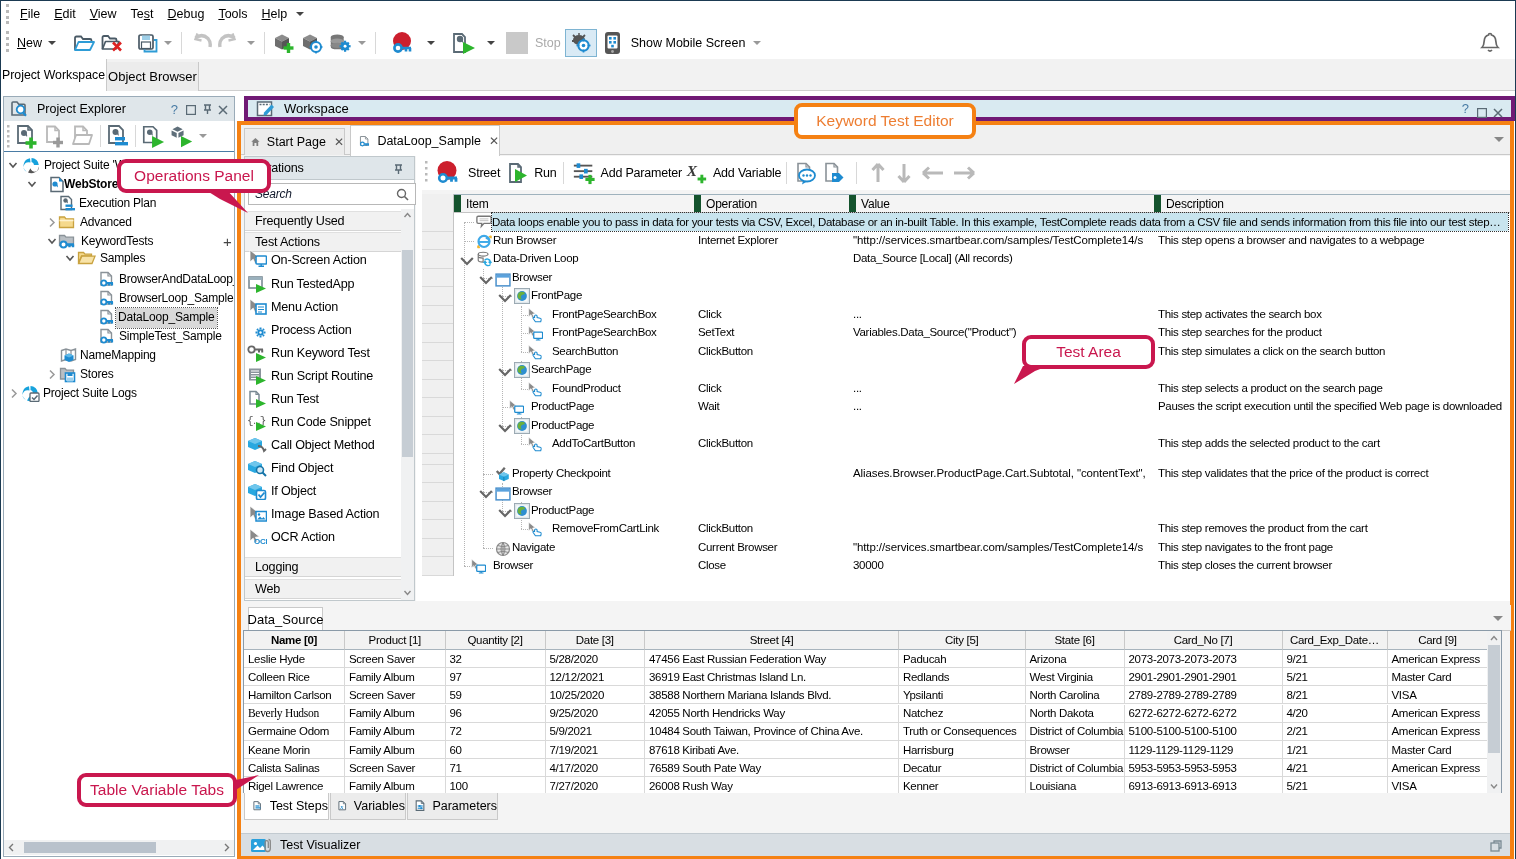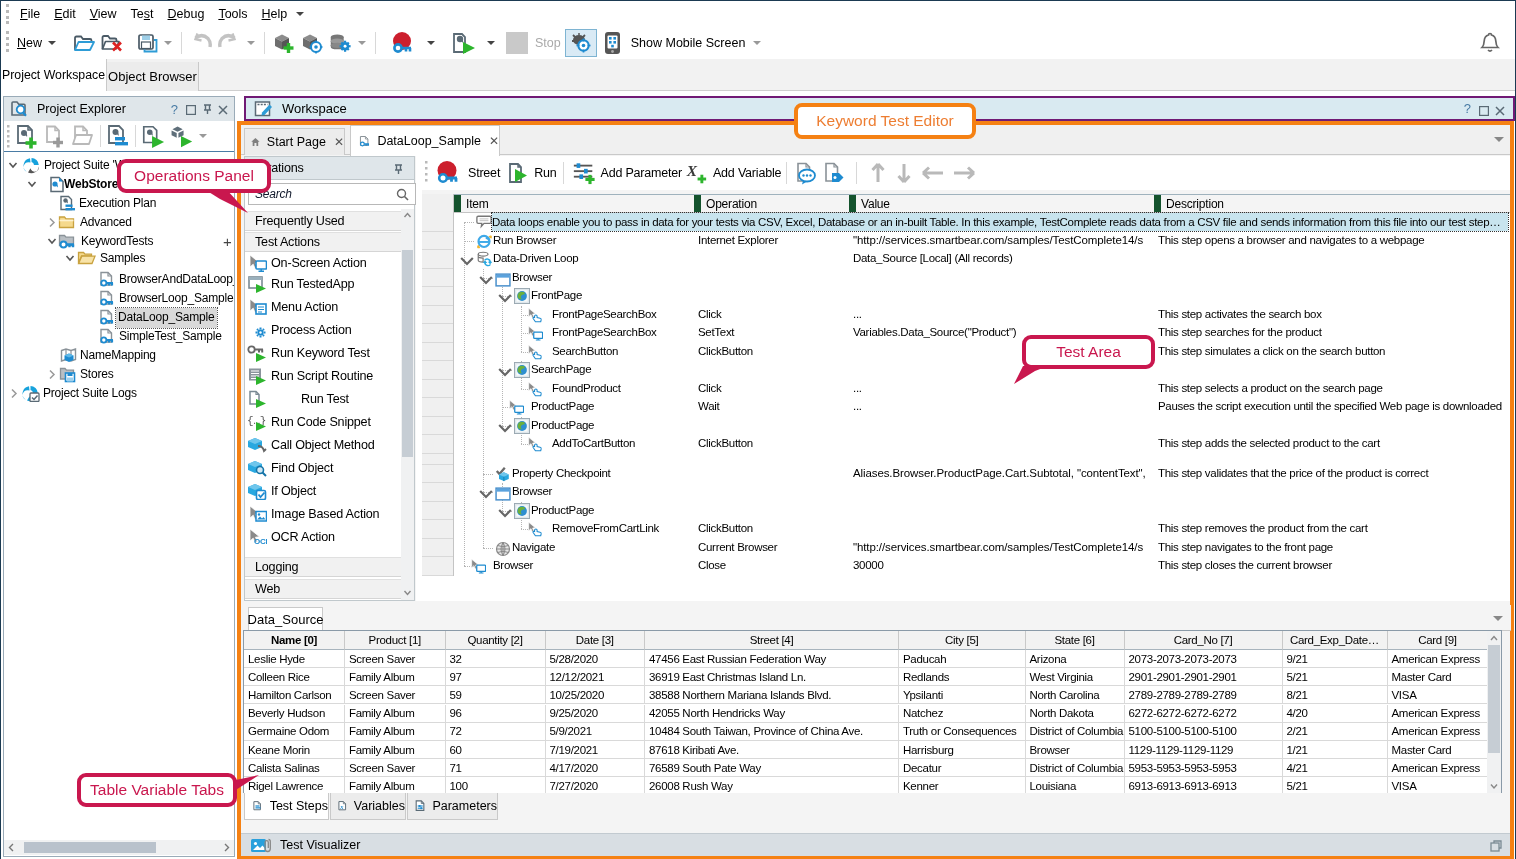--- a/index.html
+++ b/index.html
@@ -22,21 +22,21 @@
 #leftpanel { position:absolute; left:2px; top:95px; width:232px; height:761px; background:#fff; border:1px solid #9aabb8; }
 #lp-head { position:absolute; left:0; top:0; width:100%; height:24px; background:#dfe6ea; display:flex; align-items:center; font-size:12.5px; }
 #lp-tools { position:absolute; left:0; top:24px; width:100%; height:31px; background:#fff; border-bottom:1px solid #4a7ca5; display:flex; align-items:center; }
 #lp-tree { position:absolute; left:0; top:56px; width:100%; bottom:18px; background:#fff; overflow:hidden; font-size:12px; letter-spacing:-0.2px; }
 .trow { position:absolute; width:100%; height:19px; white-space:nowrap; line-height:19px; }
 .trow svg.chv { position:absolute; top:0px; }
 .trow svg.ticn { position:absolute; top:1px; }
 #lp-hscroll { position:absolute; left:0; bottom:1px; width:230px; height:15px; background:#f0f1f2; }
 #lp-hthumb { position:absolute; left:20px; top:2px; width:132px; height:11px; background:#b9c2cc; }
 
-#wshead { position:absolute; left:243px; top:95px; width:1271px; height:25px; background:#d9eaf1; border:2px solid #701a75; display:flex; align-items:center; font-size:13px; }
+#wshead { position:absolute; left:243px; top:95px; width:1271px; height:25px; background:#d9eaf1; border:4px solid #701a75; display:flex; align-items:center; font-size:13px; }
 
 #editor { position:absolute; left:236px; top:120px; width:1277px; height:739px; border:4px solid #F58113; background:#f4f4f4; }
 
 #doctabs { position:absolute; left:0; top:0; width:100%; height:30px; background:#f0f0f0; border-bottom:1px solid #c9c9c9; font-size:13px; }
 .dtab { position:absolute; display:flex; align-items:center; white-space:nowrap; font-size:12.5px; }
 #dtab1 { left:3px; top:3px; height:27px; width:101px; background:#ececec; border:1px solid #c9c9c9; border-bottom:none; padding-left:6px; }
 #dtab2 { left:109px; top:0px; height:31px; width:150px; background:#fff; border:1px solid #c9c9c9; border-bottom:none; padding-left:8px; }
 .tabx { color:#555; font-size:12px; margin-left:8px; }
 
 #ops { position:absolute; left:3px; top:31px; width:171px; height:445px; background:#fff; border:1px solid #c0c8cc; font-size:12.6px; letter-spacing:-0.2px; }
@@ -552,21 +552,21 @@
       <div id="ops-search">
           <span style="color:#0f172a;font-style:italic;margin-left:6px;font-size:12px;">Search</span>
           <svg width="13" height="13" style="position:absolute;right:6px;top:4px" viewBox="0 0 13 13">
             <circle cx="5.5" cy="5.5" r="4" fill="none" stroke="#666" stroke-width="1.4"></circle>
             <path d="M8.5 8.5 L12 12" stroke="#666" stroke-width="1.6"></path>
           </svg>
         </div>
       <div class="ops-cat" style="top:54px;">Frequently Used</div>
       <div class="ops-cat" style="top:75px;">Test Actions</div>
       <div id="ops-list">
-<div class="ops-item" style="top:94px;">
+<div class="ops-item" style="top:87px;align-items:flex-end;">
             <span class="oicon">
               <svg width="20" height="18" viewBox="0 0 20 18">
                 <path d="M3 1 L3 13 L6.2 10.2 L8 14.5 L10.3 13.4 L8.5 9.2 L12.5 8.8 Z" fill="#8a8a8a" stroke="#fff" stroke-width="0.8"></path>
                 <rect x="9" y="7" width="10.5" height="8" rx="1" fill="#fff" stroke="#1e8bd0" stroke-width="1.6"></rect>
                 <path d="M14.2 15 L14.2 17 M11.5 17.3 L17 17.3" stroke="#1e8bd0" stroke-width="1.4"></path>
               </svg>
             </span>
             <span>On-Screen Action</span>
           </div>
 <div class="ops-item" style="top:115.5px;">
@@ -620,21 +620,21 @@
 <div class="ops-item" style="top:207.5px;">
             <span class="oicon">
               <svg width="20" height="18" viewBox="0 0 20 18">
                 <rect x="2" y="1.5" width="12" height="12" fill="#8a949c"></rect>
                 <path d="M4 4 L12 4 M4 6.5 L12 6.5 M4 9 L12 9 M4 11.5 L9 11.5" stroke="#fff" stroke-width="1.2"></path>
                 <path d="M9 9 L19 13.5 L9 18 Z" fill="#2db52d"></path>
               </svg>
             </span>
             <span>Run Script Routine</span>
           </div>
-<div class="ops-item" style="top:230.5px;gap:30px;">
+<div class="ops-item" style="top:230.5px;">
             <span class="oicon">
               <svg width="20" height="18" viewBox="0 0 20 18">
                 <path d="M3 14 L3 1.5 L9 1.5 L12 4.5 L12 14 Z" fill="#fff" stroke="#7a8a94" stroke-width="1.5"></path>
                 <path d="M9 1.5 L9 4.5 L12 4.5" fill="none" stroke="#7a8a94" stroke-width="1.2"></path>
                 <path d="M9 9 L19 13.5 L9 18 Z" fill="#2db52d"></path>
               </svg>
             </span>
             <span>Run Test</span>
           </div>
 <div class="ops-item" style="top:253.5px;">
@@ -1102,21 +1102,21 @@
 <div class="dtd" style="left:0.0px;top:55.4px;width:101.0px;">Hamilton Carlson</div>
 <div class="dtd" style="left:101.0px;top:55.4px;width:100.5px;">Screen Saver</div>
 <div class="dtd" style="left:201.5px;top:55.4px;width:100.0px;">59</div>
 <div class="dtd" style="left:301.5px;top:55.4px;width:99.5px;">10/25/2020</div>
 <div class="dtd" style="left:401.0px;top:55.4px;width:254.0px;">38588 Northern Mariana Islands Blvd.</div>
 <div class="dtd" style="left:655.0px;top:55.4px;width:126.5px;">Ypsilanti</div>
 <div class="dtd" style="left:781.5px;top:55.4px;width:99.0px;">North Carolina</div>
 <div class="dtd" style="left:880.5px;top:55.4px;width:158.0px;">2789-2789-2789-2789</div>
 <div class="dtd" style="left:1038.5px;top:55.4px;width:105.0px;">8/21</div>
 <div class="dtd" style="left:1143.5px;top:55.4px;width:101.0px;">VISA</div>
-<div class="dtd" style="left:0.0px;top:73.6px;width:101.0px;">Beverly Hudson</div>
+<div class="dtd" style="left:0.0px;top:73.6px;width:101.0px;font-family:Liberation Serif, serif;">Beverly Hudson</div>
 <div class="dtd" style="left:101.0px;top:73.6px;width:100.5px;">Family Album</div>
 <div class="dtd" style="left:201.5px;top:73.6px;width:100.0px;">96</div>
 <div class="dtd" style="left:301.5px;top:73.6px;width:99.5px;">9/25/2020</div>
 <div class="dtd" style="left:401.0px;top:73.6px;width:254.0px;">42055 North Hendricks Way</div>
 <div class="dtd" style="left:655.0px;top:73.6px;width:126.5px;">Natchez</div>
 <div class="dtd" style="left:781.5px;top:73.6px;width:99.0px;">North Dakota</div>
 <div class="dtd" style="left:880.5px;top:73.6px;width:158.0px;">6272-6272-6272-6272</div>
 <div class="dtd" style="left:1038.5px;top:73.6px;width:105.0px;">4/20</div>
 <div class="dtd" style="left:1143.5px;top:73.6px;width:101.0px;">American Express</div>
 <div class="dtd" style="left:0.0px;top:91.8px;width:101.0px;">Germaine Odom</div>

